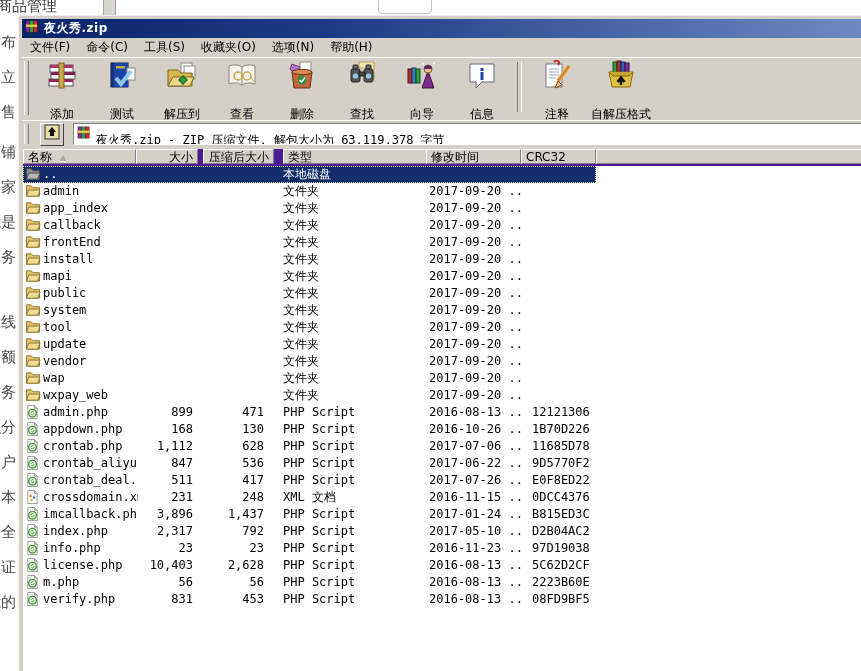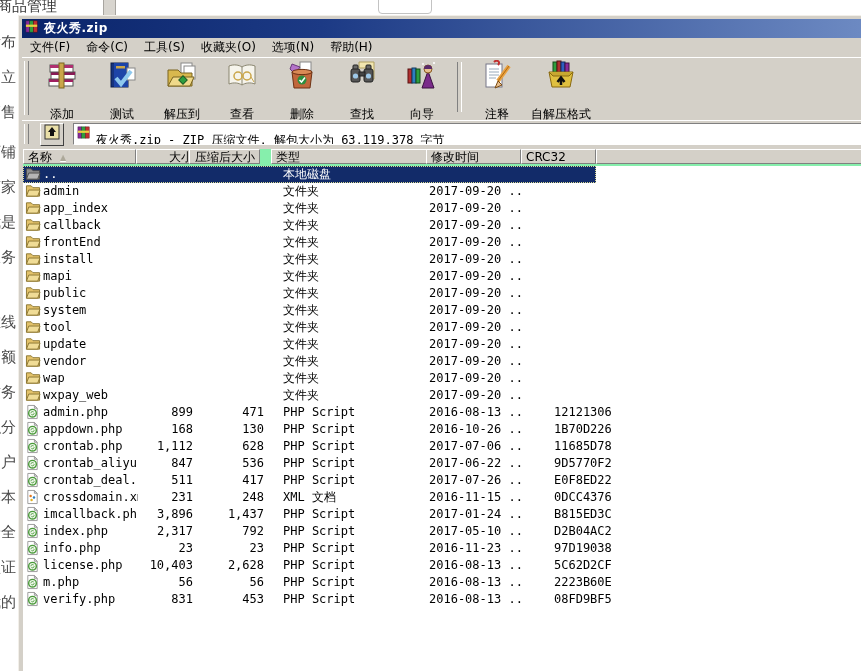--- a/index.html
+++ b/index.html
@@ -35,41 +35,41 @@
   
   #addressbar{position:absolute;left:3px;top:104px;right:0;height:26px;background:#d4d0c8;
               border-top:1px solid #fff;display:flex;align-items:center;}
   #up-button{width:22px;height:21px;margin-left:8px;background:#d4d0c8;border:1px solid;
              border-color:#fff #404040 #404040 #fff;display:flex;align-items:center;justify-content:center;}
   #address-field{margin-left:9px;flex:1;height:20px;background:#fff;border:1px solid;
                  border-color:#808080 #fff #fff #808080;display:flex;align-items:center;
                  font-size:12px;color:#000;padding-left:3px;white-space:nowrap;overflow:hidden;}
   #address-field .atext{margin-left:4px;font-family:"DejaVu Sans Mono","Liberation Mono",monospace;margin-top:13px;}
   
-  #colheader{position:absolute;left:4px;top:133px;width:839px;height:17px;background:#86efac;}
+  #colheader{position:absolute;left:4px;top:133px;width:839px;height:17px;background:#4c1d95;}
   .hcell{position:absolute;top:0;height:15px;background:#d4d0c8;font-size:12px;color:#000;
          border-top:1px solid #fff;border-left:1px solid #fff;border-right:1px solid #808080;
          border-bottom:1px solid #808080;box-sizing:border-box;padding:0 4px;line-height:14px;
          white-space:nowrap;overflow:hidden;}
   .hcell.right{text-align:right;}
   .sort-arrow{font-size:8px;color:#aca899;text-shadow:0 1px 0 #fff;margin-left:8px;vertical-align:1px;}
   #filelist{position:absolute;left:4px;top:150px;width:839px;bottom:0;background:#fff;overflow:hidden;
             font-family:"DejaVu Sans Mono","Liberation Mono",monospace;font-size:12px;color:#000;}
   .row{position:relative;height:17px;width:100%;}
   .cell{position:absolute;top:0;height:17px;line-height:17px;white-space:nowrap;overflow:hidden;box-sizing:border-box;}
   .row .sel-bg{position:absolute;left:0;top:0;width:573px;height:17px;background:#122b69;
                outline:1px dotted #d8d890;outline-offset:-1px;}
   .row.selected .cell{color:#fff;}
   .ficon{position:absolute;left:2px;top:0px;width:16px;height:16px;}
   .c-name{left:20px;width:95px;}
   .c-size{left:113px;width:57px;text-align:right;}
   .c-packed{left:175px;width:66px;text-align:right;}
   .c-type{left:246px;width:153px;padding-left:14px;}
   .c-mod{left:403px;width:95px;padding-left:3px;}
-  .c-crc{left:520px;width:75px;padding-left:11px;}
+  .c-crc{left:498px;width:75px;padding-left:11px;}
 </style>
 </head>
 <body>
 
 <div id="stage">
 
   <div id="bg-top-text">商品管理</div>
   <div id="bg-scroll-strip"></div>
   <div id="bg-rounded-box"></div>
   <div id="bg-left-col">
@@ -198,20 +198,30 @@
               <rect x="10" y="9" width="4" height="14" fill="#2e9e3e" stroke="#124a1a"></rect>
               <path d="M16 28 l6 -17 6 17 z" fill="#7a2a8a" stroke="#3a1040"></path>
               <circle cx="22" cy="9" r="4" fill="#e8c090" stroke="#8a5a20"></circle>
               <path d="M18 9 a4 4 0 0 1 8 0 z" fill="#5a2a6a"></path>
               <circle cx="28" cy="3" r="1.1" fill="#fff"></circle>
               <circle cx="17" cy="4" r="0.9" fill="#fff"></circle>
             </svg>
           </div>
           <div class="tlabel">向导</div>
         </div>
+        <div class="tbtn">
+          <div class="ticon">
+            <svg width="32" height="32" viewBox="0 0 32 32">
+              <path d="M4 4 h24 v18 h-12 l-6 6 v-6 h-6 z" fill="#fff" stroke="#667"></path>
+              <rect x="14.5" y="8" width="3" height="3" fill="#1d44a8"></rect>
+              <rect x="14.5" y="12" width="3" height="8" fill="#1d44a8"></rect>
+            </svg>
+          </div>
+          <div class="tlabel">信息</div>
+        </div>
         <div class="tb-sep"></div>
         <div class="tbtn">
           <div class="ticon">
             <svg width="32" height="32" viewBox="0 0 32 32">
               <rect x="5" y="4" width="16" height="23" fill="#fff" stroke="#778"></rect>
               <path d="M8 9 h10 M8 12 h10 M8 15 h10 M8 18 h7" stroke="#9ab"></path>
               <path d="M13 2 c3 -3 7 0 4 3" fill="none" stroke="#c03030" stroke-width="2"></path>
               <line x1="28" y1="6" x2="17" y2="21" stroke="#e8a040" stroke-width="4"></line>
               <line x1="28" y1="6" x2="17" y2="21" stroke="#b06a10" stroke-width="1"></line>
               <path d="M17 21 l-3 7 7 -3 z" fill="#e8c090" stroke="#7a4a10"></path>
@@ -248,22 +258,22 @@
               <rect x="5" y="2" width="4" height="12" fill="#2e9e3e" stroke="#124a1a" stroke-width=".5"></rect>
               <rect x="9" y="2" width="4" height="12" fill="#c03030" stroke="#5a1010" stroke-width=".5"></rect>
               <rect x="1" y="6" width="12" height="2.4" fill="#e8d040"></rect>
             </svg></span>
         <span class="atext">夜火秀.zip - ZIP 压缩文件, 解包大小为 63,119,378 字节</span>
       </div>
     </div>
     <div id="colheader">
         <div class="hcell" style="left: 0px; width: 113px;">名称<span class="sort-arrow">▲</span></div>
         <div class="hcell right" style="left: 113px; width: 62px;">大小</div>
-        <div class="hcell right" style="left: 166px; width: 71px;">压缩后大小</div>
-        <div class="hcell" style="left: 248px; width: 157px;">类型</div>
+        <div class="hcell right" style="left: 180px; width: 71px;">压缩后大小</div>
+        <div class="hcell" style="left: 260px; width: 157px;">类型</div>
         <div class="hcell" style="left: 403px; width: 95px;">修改时间</div>
         <div class="hcell" style="left: 498px; width: 75px;">CRC32</div>
         <div class="hcell" style="left: 573px; width: 266px;"></div>
       </div>
     <div id="filelist">
         <div class="row selected">
           <div class="sel-bg"></div>
           <span class="ficon"><svg width="16" height="15" viewBox="0 0 16 16">
               <path d="M1 3 h5 l2 2 h7 v9 H1 z" fill="#8d8d8d" stroke="#4a4a4a"></path>
               <path d="M1 14 l2.5 -6.5 H15.5 L13 14 z" fill="#b5b5b5" stroke="#4a4a4a"></path>

